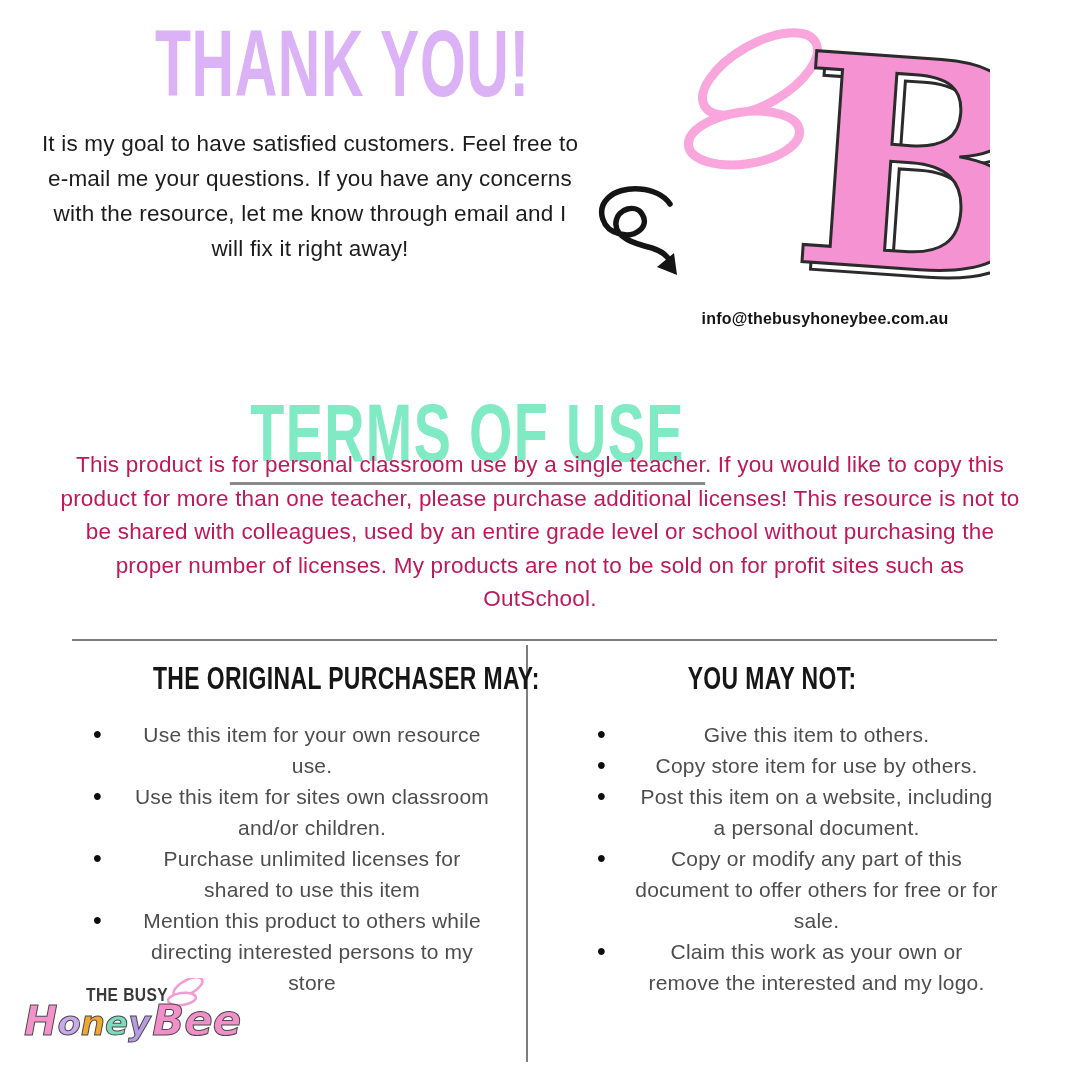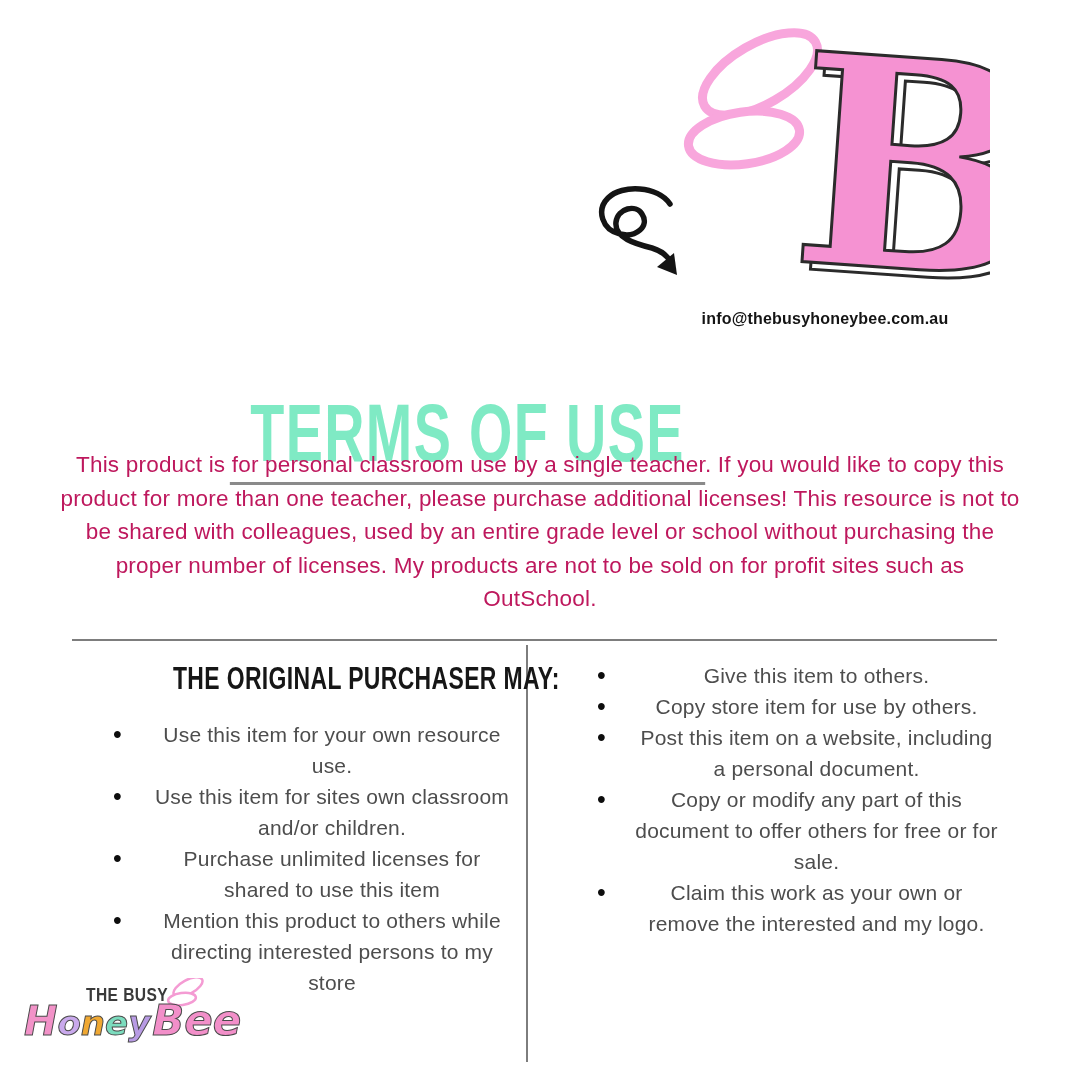--- a/index.html
+++ b/index.html
@@ -28,21 +28,21 @@
         padding:0 30px 8px 30px;border-bottom:3px solid #8a8a8a;}
 
   .terms-body{position:absolute;left:58px;top:448px;width:964px;text-align:center;
         font-size:22.5px;line-height:33.5px;color:#be185d;letter-spacing:0.2px;}
 
   
   .divider-h{position:absolute;left:72px;top:639px;width:925px;height:2px;background:#7d7d7d;}
   .divider-v{position:absolute;left:526px;top:645px;width:2px;height:417px;background:#7d7d7d;}
 
   .col{position:absolute;top:660px;}
-  .col-left{left:85px;width:410px;margin-left:20px;}
+  .col-left{left:85px;width:410px;}
   .col-right{left:545px;width:455px;}
   .col-header{text-align:center;margin:0 0 22px 0;}
   .col-header span{display:inline-block;font-weight:bold;font-size:31px;line-height:1.2;
         color:#161616;transform:scaleX(0.74);transform-origin:center;white-space:nowrap;letter-spacing:0.5px;}
 
   ul.tlist{list-style:none;margin:0;padding:0;}
   .col-left ul.tlist{padding-left:8px;}
   .col-right ul.tlist{padding-left:52px;}
   ul.tlist li{display:flex;align-items:flex-start;font-size:21px;line-height:31px;color:#4d4d4d;
         letter-spacing:0.2px;}
@@ -63,21 +63,25 @@
   .l-n{font-size:34px;color:#F0A832;}
   .l-e{font-size:34px;color:#7CDCBE;}
   .l-y{font-size:34px;color:#B89BE4;}
   .l-bee{font-size:42px;color:#F28FC9;margin-left:2px;}
 </style>
 </head>
 <body>
 
 <div class="page">
 
+  <div class="thank-title">
+    <span class="condensed">THANK YOU!</span>
+  </div>
 
+  <div class="thank-body">It is my goal to have satisfied customers. Feel free to e-mail me your questions. If you have any concerns with the resource, let me know through email and I will fix it right away!</div>
 
   <svg class="arrow-icon" viewBox="0 0 100 100">
     <path d="M78,22 C66,4 30,2 16,16 C4,28 10,48 28,52 C44,56 58,44 50,32 C44,22 26,26 24,40 C22,56 44,62 60,66 C70,69 76,74 80,82" stroke="#141414" stroke-width="5.5" fill="none" stroke-linecap="round"></path>
     <path d="M85,93 L65,85 L82,71 Z" fill="#141414"></path>
   </svg>
 
   <svg class="b-logo" viewBox="0 0 312 298">
     <ellipse cx="82" cy="68" rx="64" ry="30" fill="#ffffff" stroke="#F8A6DC" stroke-width="9" transform="rotate(-30 82 68)"></ellipse>
     <ellipse cx="66" cy="132" rx="56" ry="26" fill="#ffffff" stroke="#F8A6DC" stroke-width="9" transform="rotate(-8 66 132)"></ellipse>
     <g transform="rotate(4 220 150)" font-family="DejaVu Serif, serif" font-weight="bold" font-size="290">
@@ -115,20 +119,23 @@
           <span class="li-text">Purchase unlimited licenses for shared to use this item</span>
         </li>
         <li>
           <span class="bullet">•</span>
           <span class="li-text">Mention this product to others while directing interested persons to my store</span>
         </li>
       </ul>
   </div>
 
   <div class="col col-right">
+    <div class="col-header">
+      <span>YOU MAY NOT:</span>
+    </div>
     <ul class="tlist">
         <li>
           <span class="bullet">•</span>
           <span class="li-text">Give this item to others.</span>
         </li>
         <li>
           <span class="bullet">•</span>
           <span class="li-text">Copy store item for use by others.</span>
         </li>
         <li>

